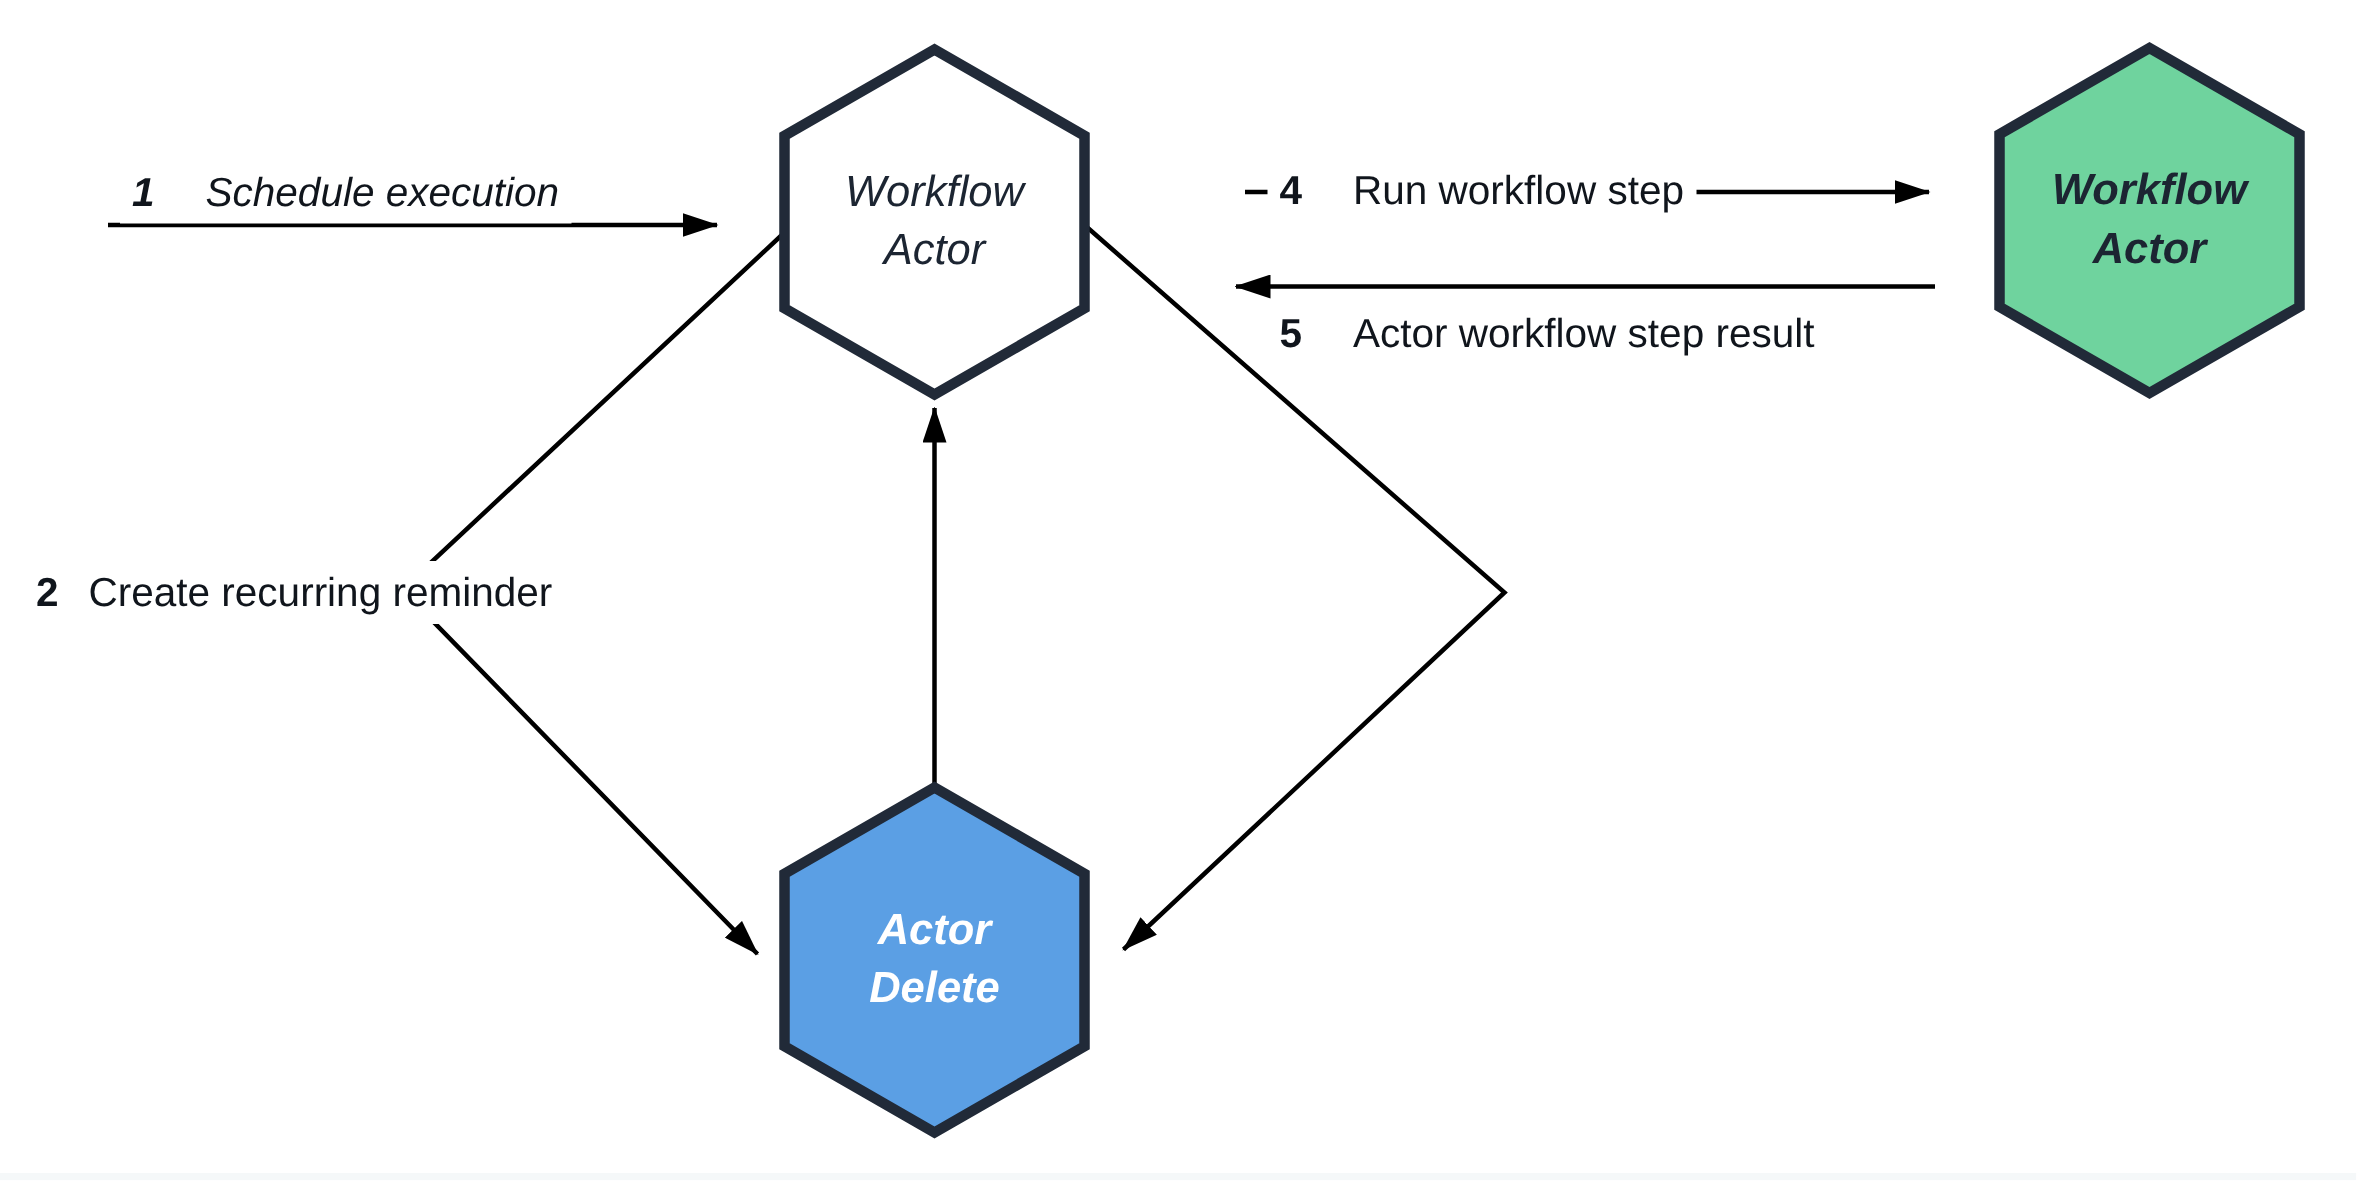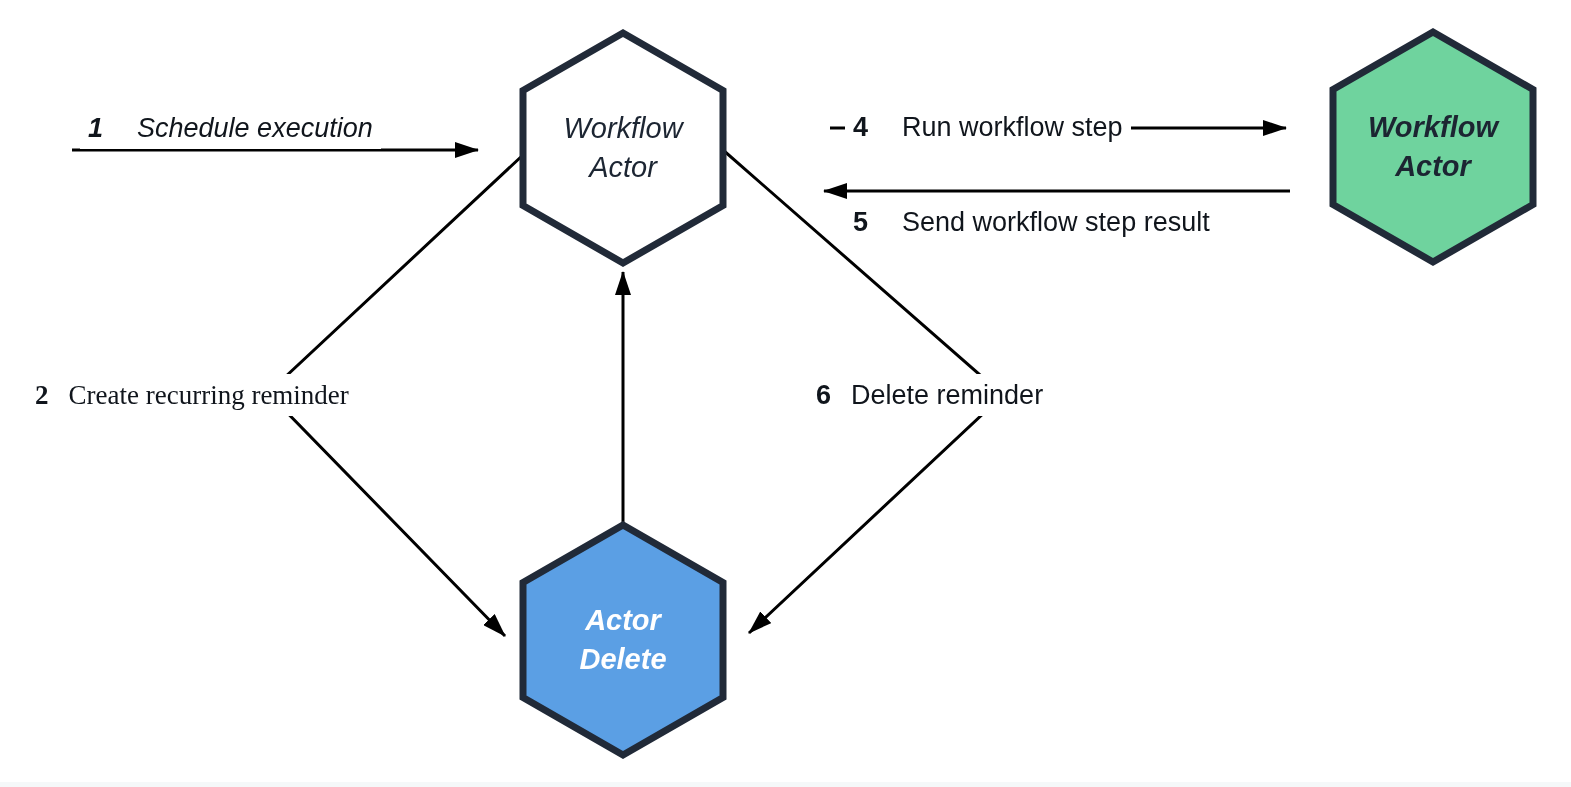--- a/index.html
+++ b/index.html
@@ -93,23 +93,20 @@
     <span>Delete</span>
   </div>
 
   <div class="edge-label wide" style="left:80px; top:107px;font-style:italic;">
     <span class="num">1</span><span class="txt">Schedule execution</span>
   </div>
   <div class="edge-label wide" style="left:845px; top:74px;margin-top:32px;">
     <span class="num">4</span><span class="txt">Run workflow step</span>
   </div>
   <div class="edge-label wide" style="left:845px; top:201px;">
-    <span class="num">5</span><span class="txt">Send workflow step result</span>
+    <span class="num">5</span><span class="txt">Actor workflow step result</span>
   </div>
-  <div class="edge-label" style="left:27px; top:374px;font-family:Liberation Serif, serif;">
+  <div class="edge-label" style="left:16px; top:374px;">
     <span class="num">2</span><span class="txt">Create recurring reminder</span>
-  </div>
-  <div class="edge-label" style="left:808px; top:374px;">
-    <span class="num">6</span><span class="txt">Delete reminder</span>
   </div>
 
   <div class="footer-strip"></div>
 </div>
 
 </body></html>

